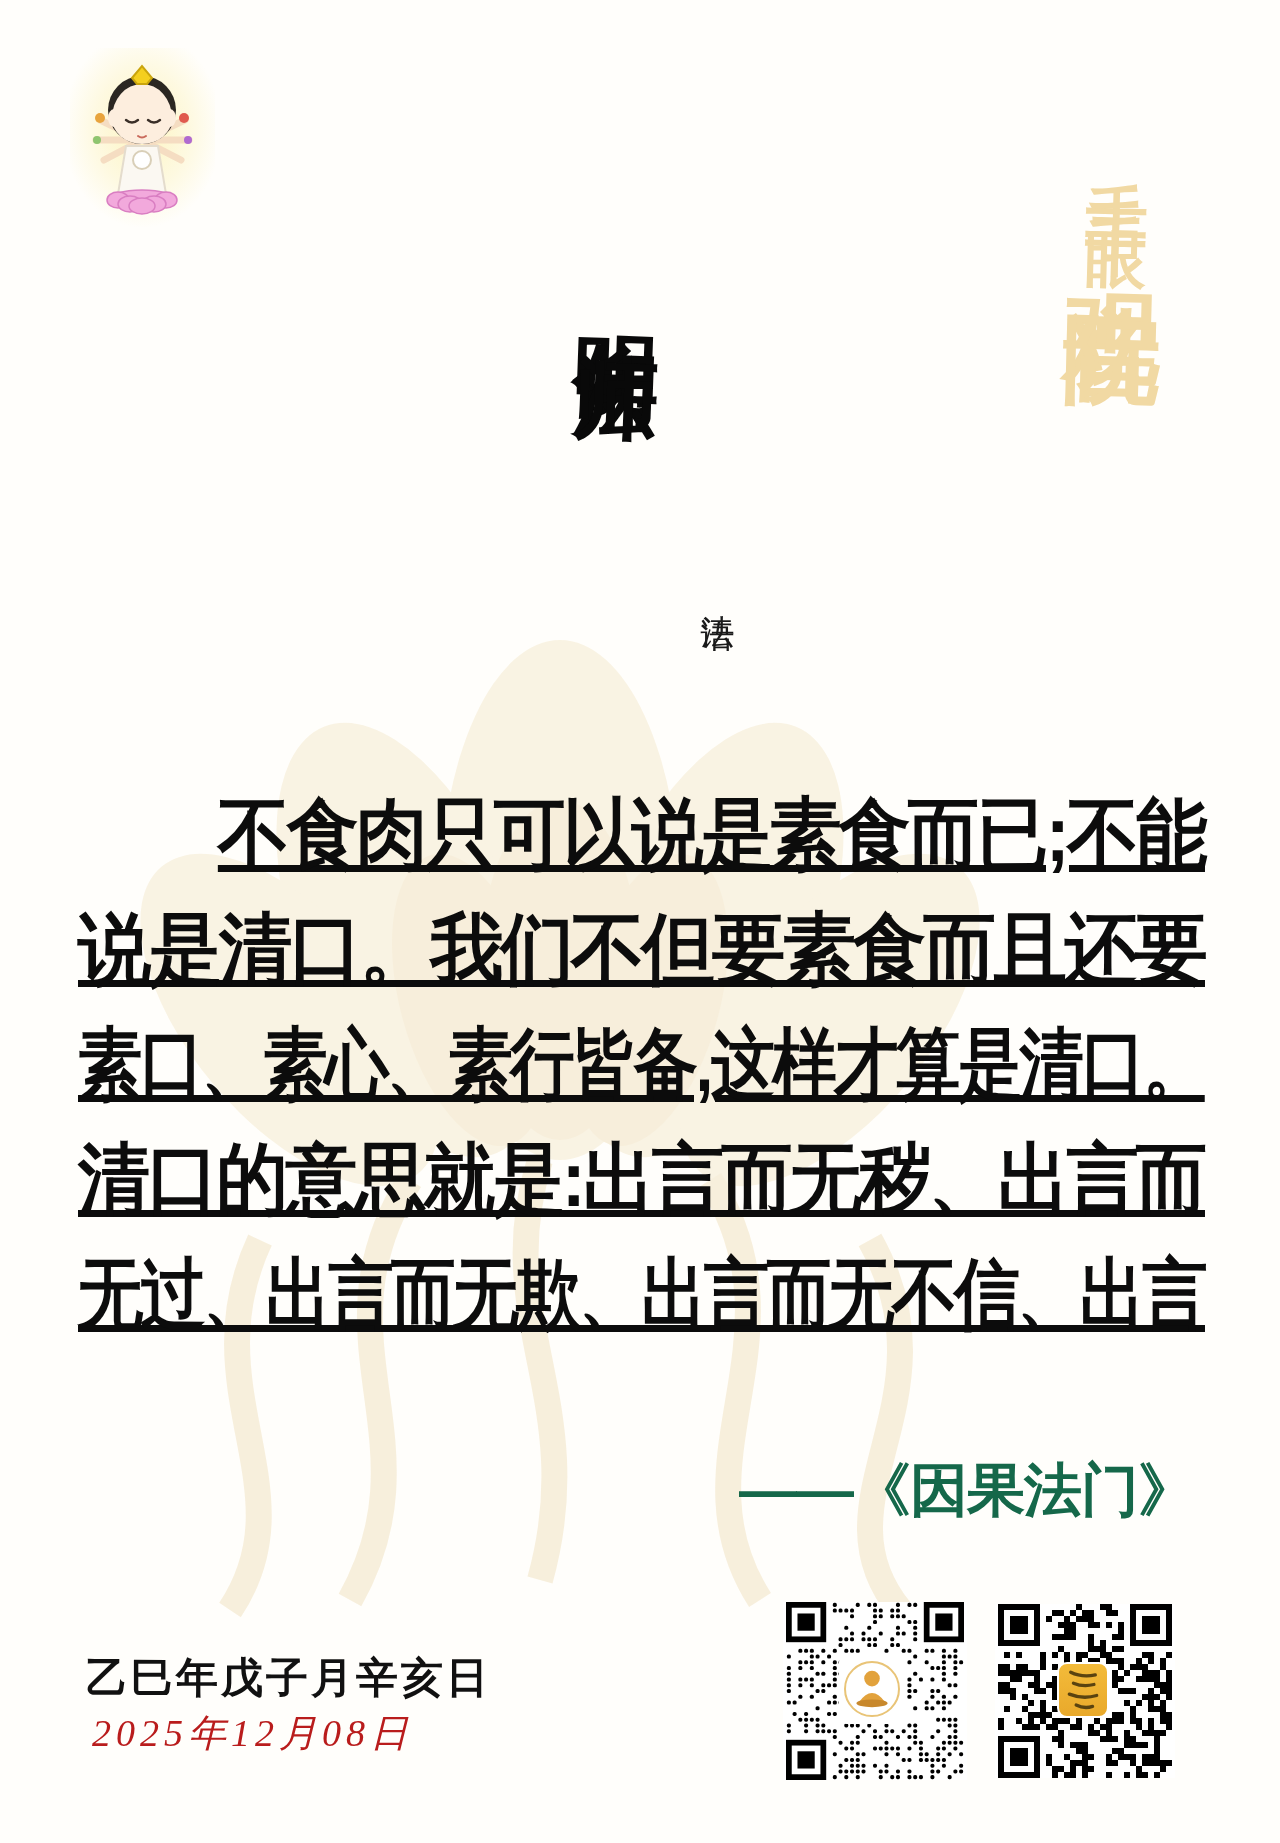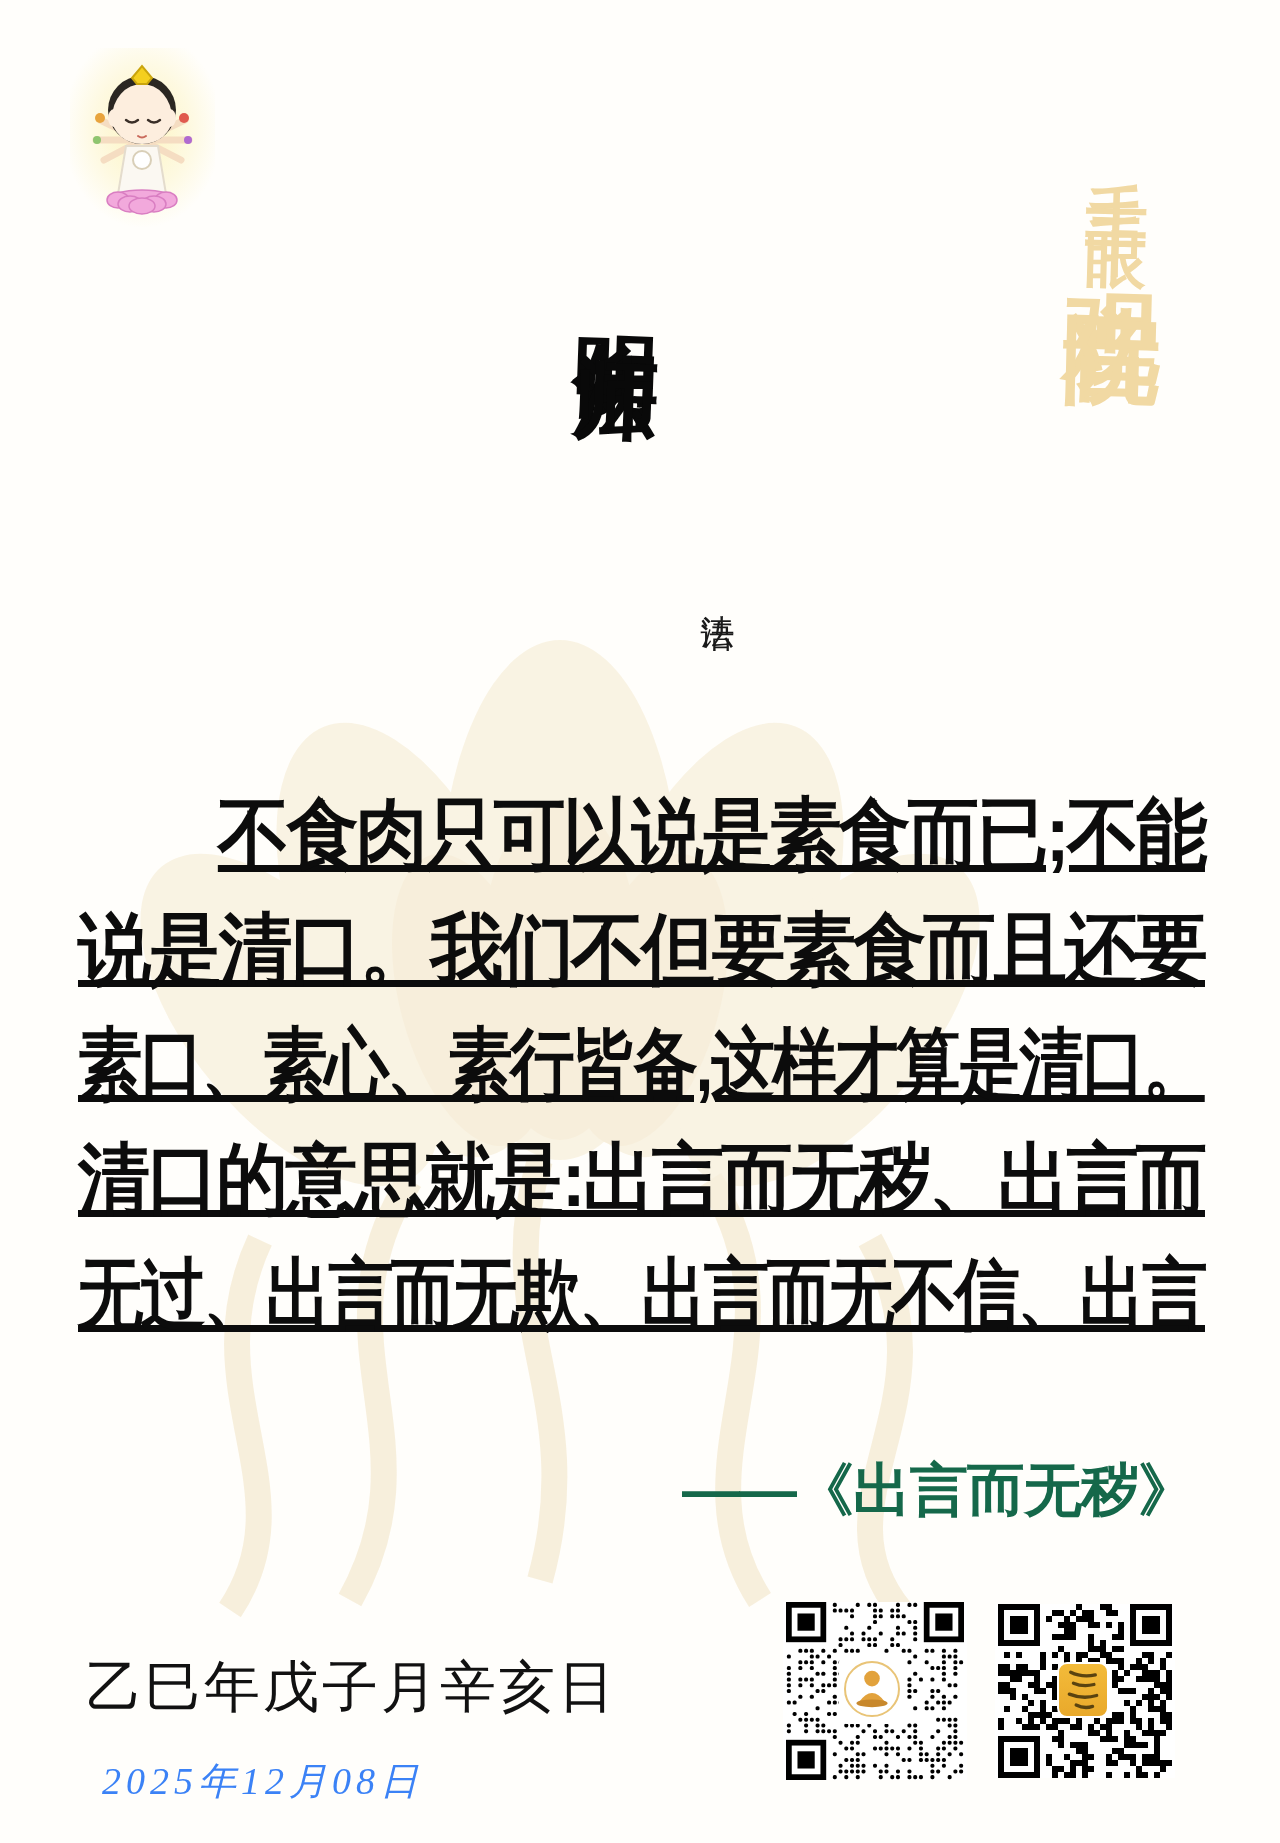--- a/index.html
+++ b/index.html
@@ -56,27 +56,27 @@
 
   #quote-source {
     left:78px; top:1452px; width:1117px; z-index:2;
     text-align:right; font-size:58px; font-weight:800; letter-spacing:-1px;
     white-space:nowrap; font-family:"Liberation Sans",sans-serif;
   }
 
   
   #lunar-date {
     left:86px; top:1650px; z-index:2;
-    font-size:56px; letter-spacing:3px; color:#111;
-    font-family:"Liberation Serif","DejaVu Serif",serif; font-weight:normal;
+    font-size:42px; letter-spacing:3px; color:#111;
+    font-family:"Liberation Serif","DejaVu Serif",serif; font-weight:bold;
   }
   #gregorian-date {
-    left:102px; top:1708px; z-index:2;
-    font-size:38px; letter-spacing:5px; color:#3b82f6;
-    font-style:italic; font-family:"Liberation Serif","DejaVu Serif",serif;margin-top:48px;
+    left:92px; top:1708px; z-index:2;
+    font-size:38px; letter-spacing:5px; color:#b91c1c;
+    font-style:italic; font-family:"Liberation Serif","DejaVu Serif",serif;
   }
 
   
   .qr { z-index:2; background:#fff; }
   #qr-left  { left:783px; top:1602px; width:184px; height:178px; }
   #qr-right { left:995px; top:1604px; width:180px; height:174px; }
   .qr svg { width:100%; height:100%; display:block; }
   .qr-badge { position:absolute; z-index:3; }
   #qr-left-badge {
     left:56px; top:52px; width:66px; height:70px; background:#fff; border-radius:8px;
@@ -173,21 +173,21 @@
 <div id="fayu-label" class="abs">法语</div>
 
 <div id="quote" class="abs" style="color: rgb(12, 12, 12);">
   <div class="qline indent" style="transform: scaleX(0.92);">不食肉只可以说是素食而已;不能</div>
   <div class="qline" style="transform: scaleX(0.939167);">说是清口。我们不但要素食而且还要</div>
   <div class="qline" style="transform: scaleX(0.823229);">素口、素心、素行皆备,这样才算是清口。</div>
   <div class="qline" style="transform: scaleX(0.921504);">清口的意思就是:出言而无秽、出言而</div>
   <div class="qline" style="transform: scaleX(0.834815);">无过、出言而无欺、出言而无不信、出言</div>
 </div>
 
-<div id="quote-source" class="abs" style="color: rgb(21, 104, 74);">——《出言而无秽》</div>
+<div id="quote-source" class="abs" style="color: rgb(21, 104, 74);">——《因果法门》</div>
 
 <div id="lunar-date" class="abs">乙巳年戊子月辛亥日</div>
 <div id="gregorian-date" class="abs">2025年12月08日</div>
 
 <div id="qr-left" class="qr abs">
   <svg id="qr-left-svg" viewBox="0 0 31 31">
       <rect x="8.15" y="0.15" width="0.7" height="0.7" fill="#000" rx="0.28"></rect>
       <rect x="12.15" y="0.15" width="0.7" height="0.7" fill="#000" rx="0.28"></rect>
       <rect x="14.15" y="0.15" width="0.7" height="0.7" fill="#000" rx="0.28"></rect>
       <rect x="15.15" y="0.15" width="0.7" height="0.7" fill="#000" rx="0.28"></rect>

